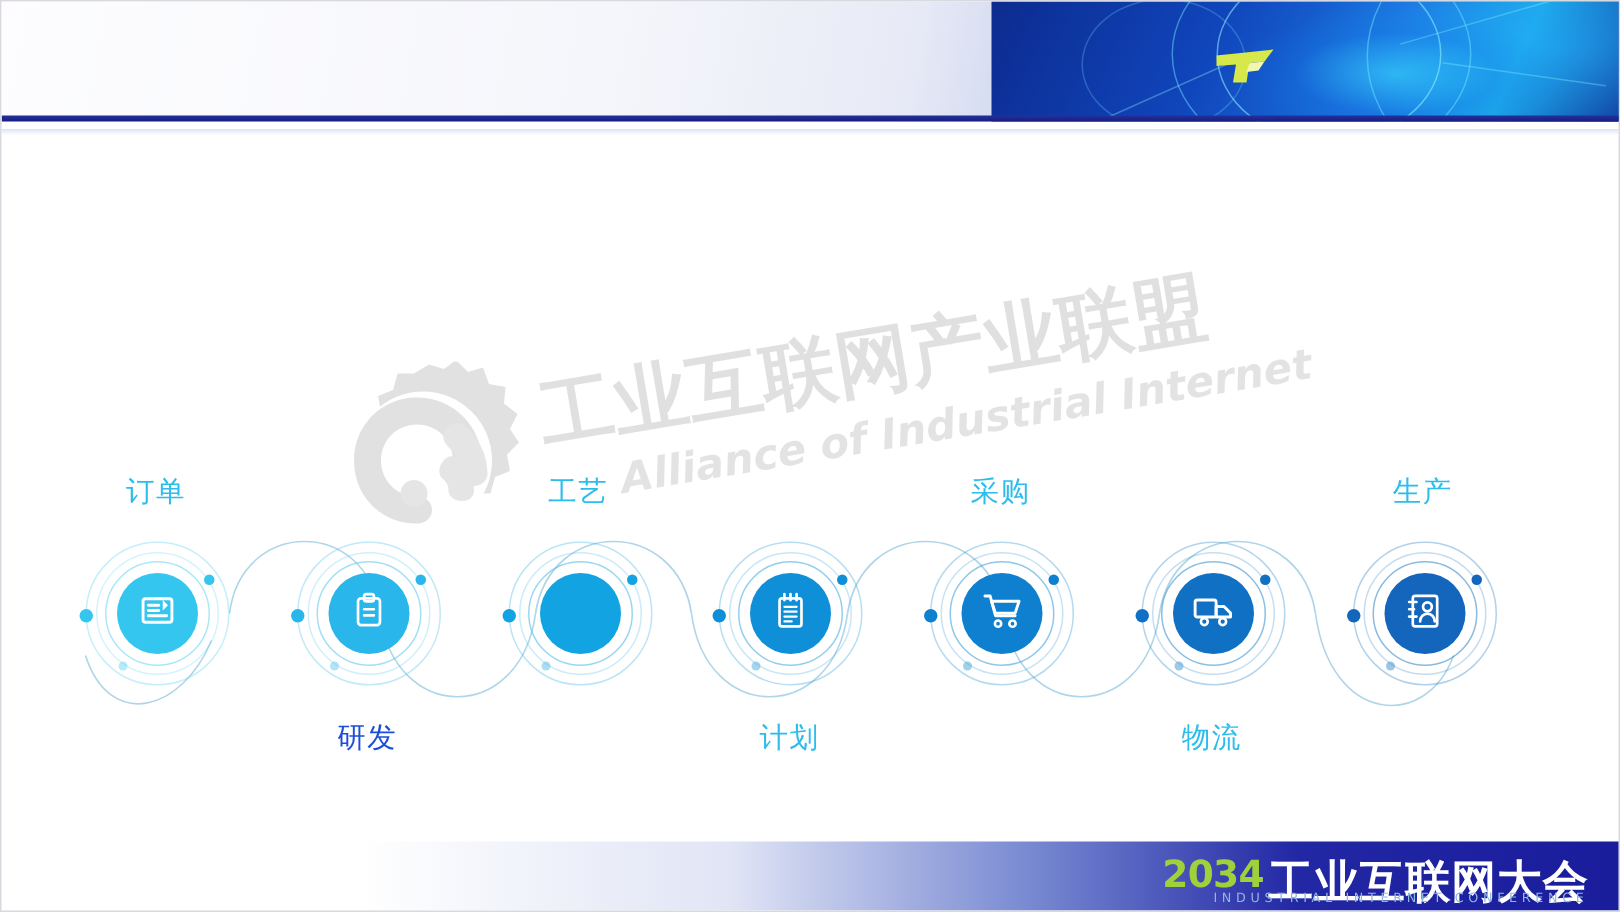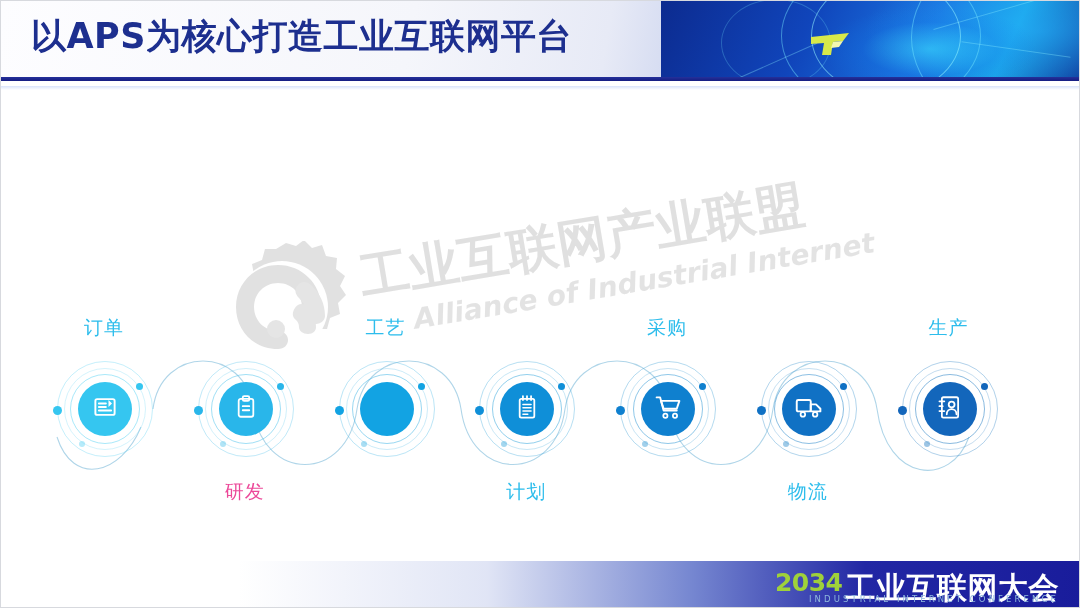--- a/index.html
+++ b/index.html
@@ -133,21 +133,20 @@
       <div class="tech-ring" style="left:250px;top:-46px;width:230px;height:185px;"></div>
       <div class="tech-ring" style="left:60px;top:8px;width:110px;height:88px;border-color:rgba(120,235,255,.25);"></div>
       <div class="tech-line" style="left:270px;top:20px;width:130px;transform:rotate(-16deg);"></div>
       <div class="tech-line" style="left:300px;top:58px;width:110px;transform:rotate(8deg);"></div>
       <div class="tech-line" style="left:70px;top:70px;width:90px;transform:rotate(-24deg);"></div>
       <svg id="tech-logo" viewBox="0 0 46 26">
         <path d="M2 6 L40 2 L34 10 L24 11 L22 24 L13 24 L15 12 L2 13 Z" fill="#d7e94a"></path>
         <path d="M24 11 L34 10 L30 16 L22 17 Z" fill="#f2f7b0"></path>
       </svg>
     </div>
-    <div id="header-title">以APS为核心打造工业互联网平台</div>
     <div id="header-rule"></div>
   </div>
   <div id="header-rule-sheen"></div>
 
 
   <div id="watermark">
     <svg id="wm-logo" viewBox="0 0 140 132">
       <path fill="#a8a8a8" d="M70 2 l10 3 8-6 8 8 10-3 4 11 11 2 -1 11 9 7 -5 10 6 9 -8 8 2 11 -10 4 -3 11 -11 0 -7 9 -10 -5 -9 6 -8 -8 -11 2 -4 -10 -11 -3 0 -11 -9 -7 5 -10 -6 -9 8 -8 -2 -11 10 -4 3 -11 11 0z"></path>
       <circle cx="66" cy="66" r="46" fill="#ffffff"></circle>
       <path fill="#a8a8a8" d="M62 24 c-24 0 -42 19 -42 42 0 24 18 42 42 42 6 0 10 -4 10 -9 0 -5 -4 -9 -10 -9 -14 0 -24 -11 -24 -24 0 -13 10 -24 24 -24 14 0 24 11 24 24 0 6 5 10 10 10 5 0 9 -4 9 -10 0 -23 -19 -42 -43 -42z"></path>
@@ -199,21 +198,21 @@
             <span><svg viewBox="0 0 32 32" width="26" height="26">
                 <rect x="7" y="6" width="18" height="22" rx="2.5" fill="none" stroke="#fff" stroke-width="2.2"></rect>
                 <rect x="12" y="2.5" width="8" height="6" rx="1.8" fill="none" stroke="#fff" stroke-width="2.2"></rect>
                 <path d="M12 15h8M12 20h8" stroke="#fff" stroke-width="2.2" stroke-linecap="round"></path>
               </svg></span>
           </div>
           <div class="dot-l" style="background: rgb(41, 182, 234);"></div>
           <div class="dot-tr" style="background: rgb(41, 182, 234);"></div>
           <div class="dot-bl" style="background: rgb(99, 201, 238);"></div>
         </div>
-        <div class="node-label" style="color: #ec4899; left: 223.76px; top: 192px;">研发</div>
+        <div class="node-label" style="color: #1d4ed8; left: 223.76px; top: 192px;">研发</div>
         <div class="node" style="left: 337.52px; top: 74px;">
           <div class="halo-a" style="border-color: rgba(85, 189, 232, 0.4);"></div>
           <div class="halo-b" style="border-color: rgba(85, 189, 232, 0.3);"></div>
           <div class="halo-c" style="border-color: rgba(85, 189, 232, 0.6);"></div>
           <div class="core" style="background: rgb(18, 163, 227);">
             <span></span>
           </div>
           <div class="dot-l" style="background: rgb(18, 163, 227);"></div>
           <div class="dot-tr" style="background: rgb(18, 163, 227);"></div>
           <div class="dot-bl" style="background: rgb(85, 189, 232);"></div>

